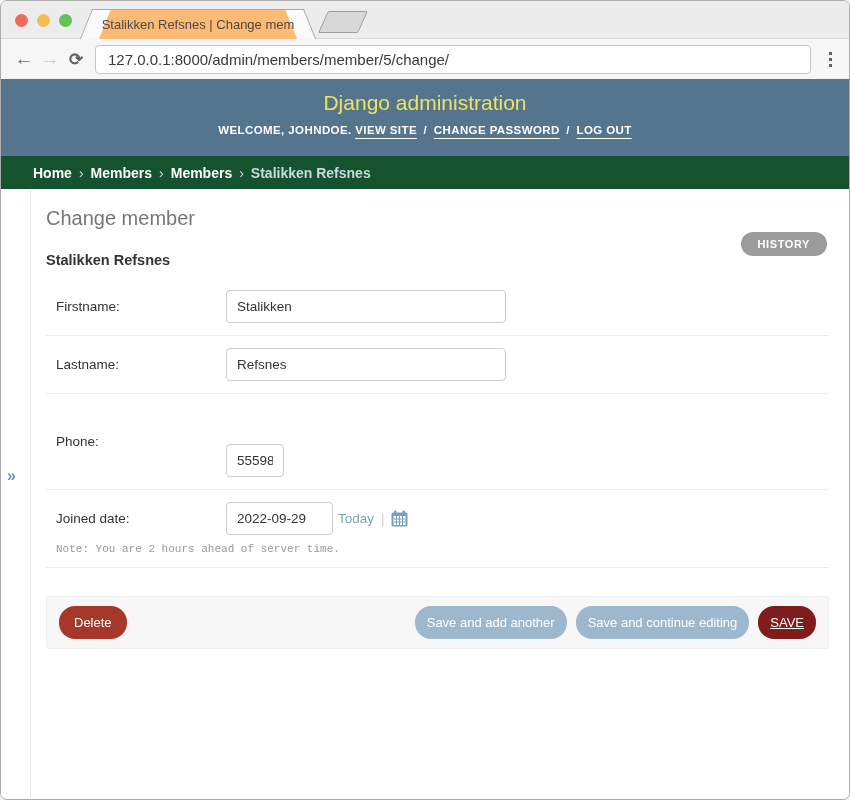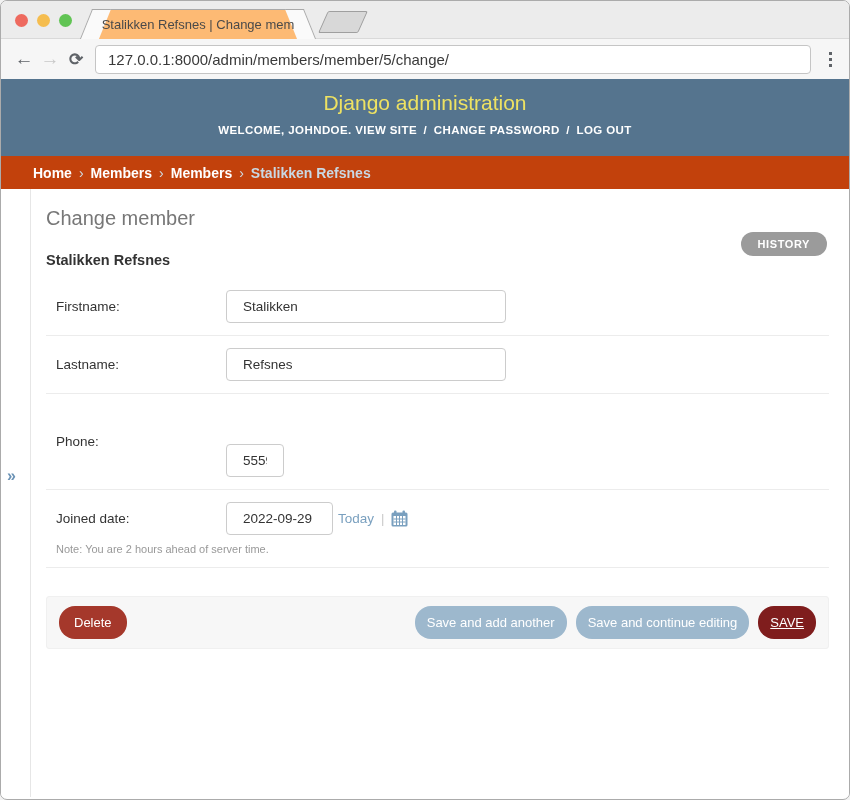--- a/index.html
+++ b/index.html
@@ -116,29 +116,29 @@
     cursor: pointer;
     display: inline-block;
   }
   .user-tools {
     margin-top: 9px;
     font-size: 11.5px; font-weight: bold;
     letter-spacing: 0.4px;
     color: #ffffff;
   }
   .user-tools a {
-    color: #ffffff; 
+    color: #ffffff; text-decoration: underline;
     text-underline-offset: 4px; text-decoration-thickness: 1px;
     cursor: pointer;
   }
   .user-tools .sep { margin: 0 3px; }
 
   .breadcrumb-bar {
     height: 33px;
-    background: #c2410c;
+    background: #14532d;
     display: flex; align-items: center;
     padding-left: 32px;
     font-size: 14px;
   }
   .breadcrumb-bar a { color: #ffffff; font-weight: 600; text-decoration: none; cursor: pointer; }
   .breadcrumb-bar .crumb-sep { color: #cfdce6; margin: 0 7px; }
   .breadcrumb-bar .current { color: #c9d8e3; font-weight: 600; }
 
   
   .content { position: relative; display: flex; height: 608px; background: #fff; }
@@ -180,38 +180,38 @@
     display: flex; flex-wrap: wrap; align-items: center;
   }
   .field-label {
     width: 170px; flex: 0 0 170px;
     font-size: 13.5px; font-weight: normal; color: #333333;
   }
   .text-input {
     height: 33px;
     border: 1px solid #cccccc;
     border-radius: 4px;
-    padding: 0 16px;
+    padding: 0 10px;
     font-size: 13.5px; color: #333333;
     font-family: "Liberation Sans", sans-serif;
     outline: none;
   }
   .input-lg { width: 280px; }
   .input-sm { width: 58px; margin-top: 38px; }
   .input-md { width: 107px; }
 
   .date-extras { display: flex; align-items: center; margin-left: 5px; gap: 7px; }
   .today-link { color: #7aa0bf; font-size: 13.5px; text-decoration: none; cursor: pointer; }
   .pipe-sep { color: #c9c9c9; font-size: 13px; }
   .calendar-icon { cursor: pointer; display: inline-flex; }
 
   .field-note {
     flex: 1 0 100%;
     margin-top: 8px;
-    font-size: 11px; color: #999999;
+    font-size: 11px; color: #999999; font-family: Liberation Mono, monospace;
   }
 
   .submit-row {
     margin-top: 28px;
     background: #f7f7f7;
     border: 1px solid #f0f0f0;
     border-radius: 3px;
     padding: 9px 12px;
     display: flex; align-items: center;
   }

